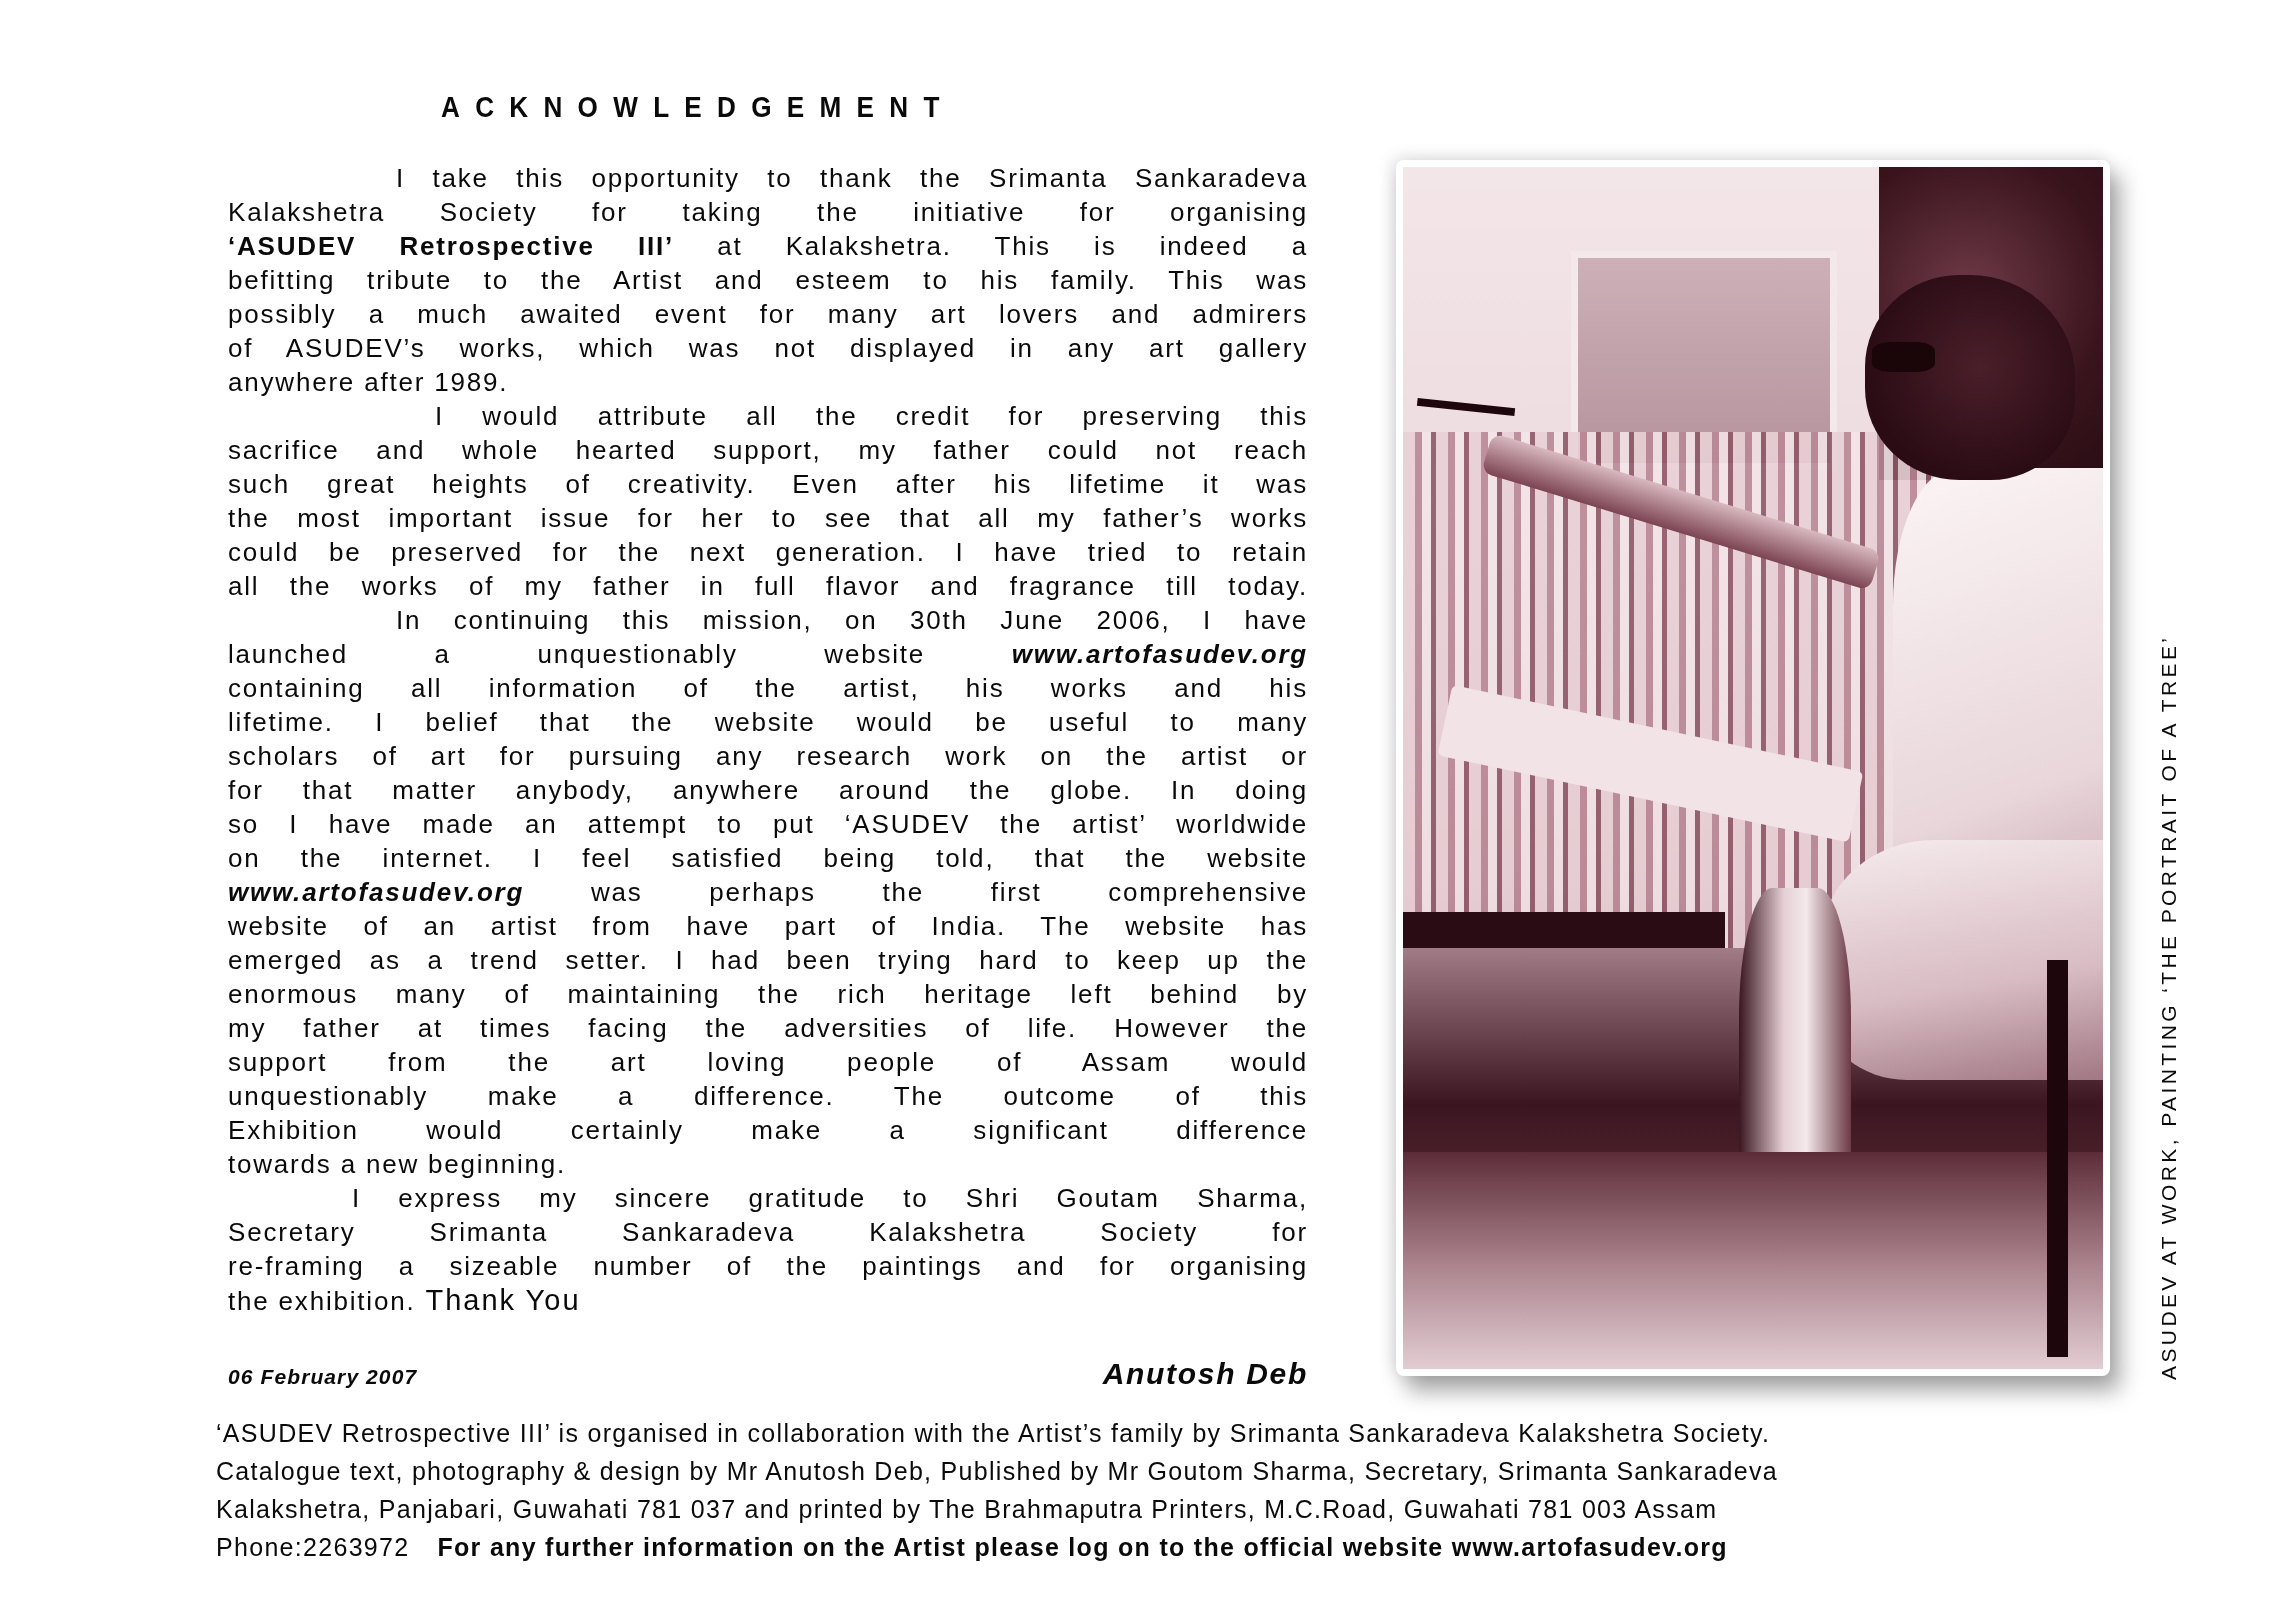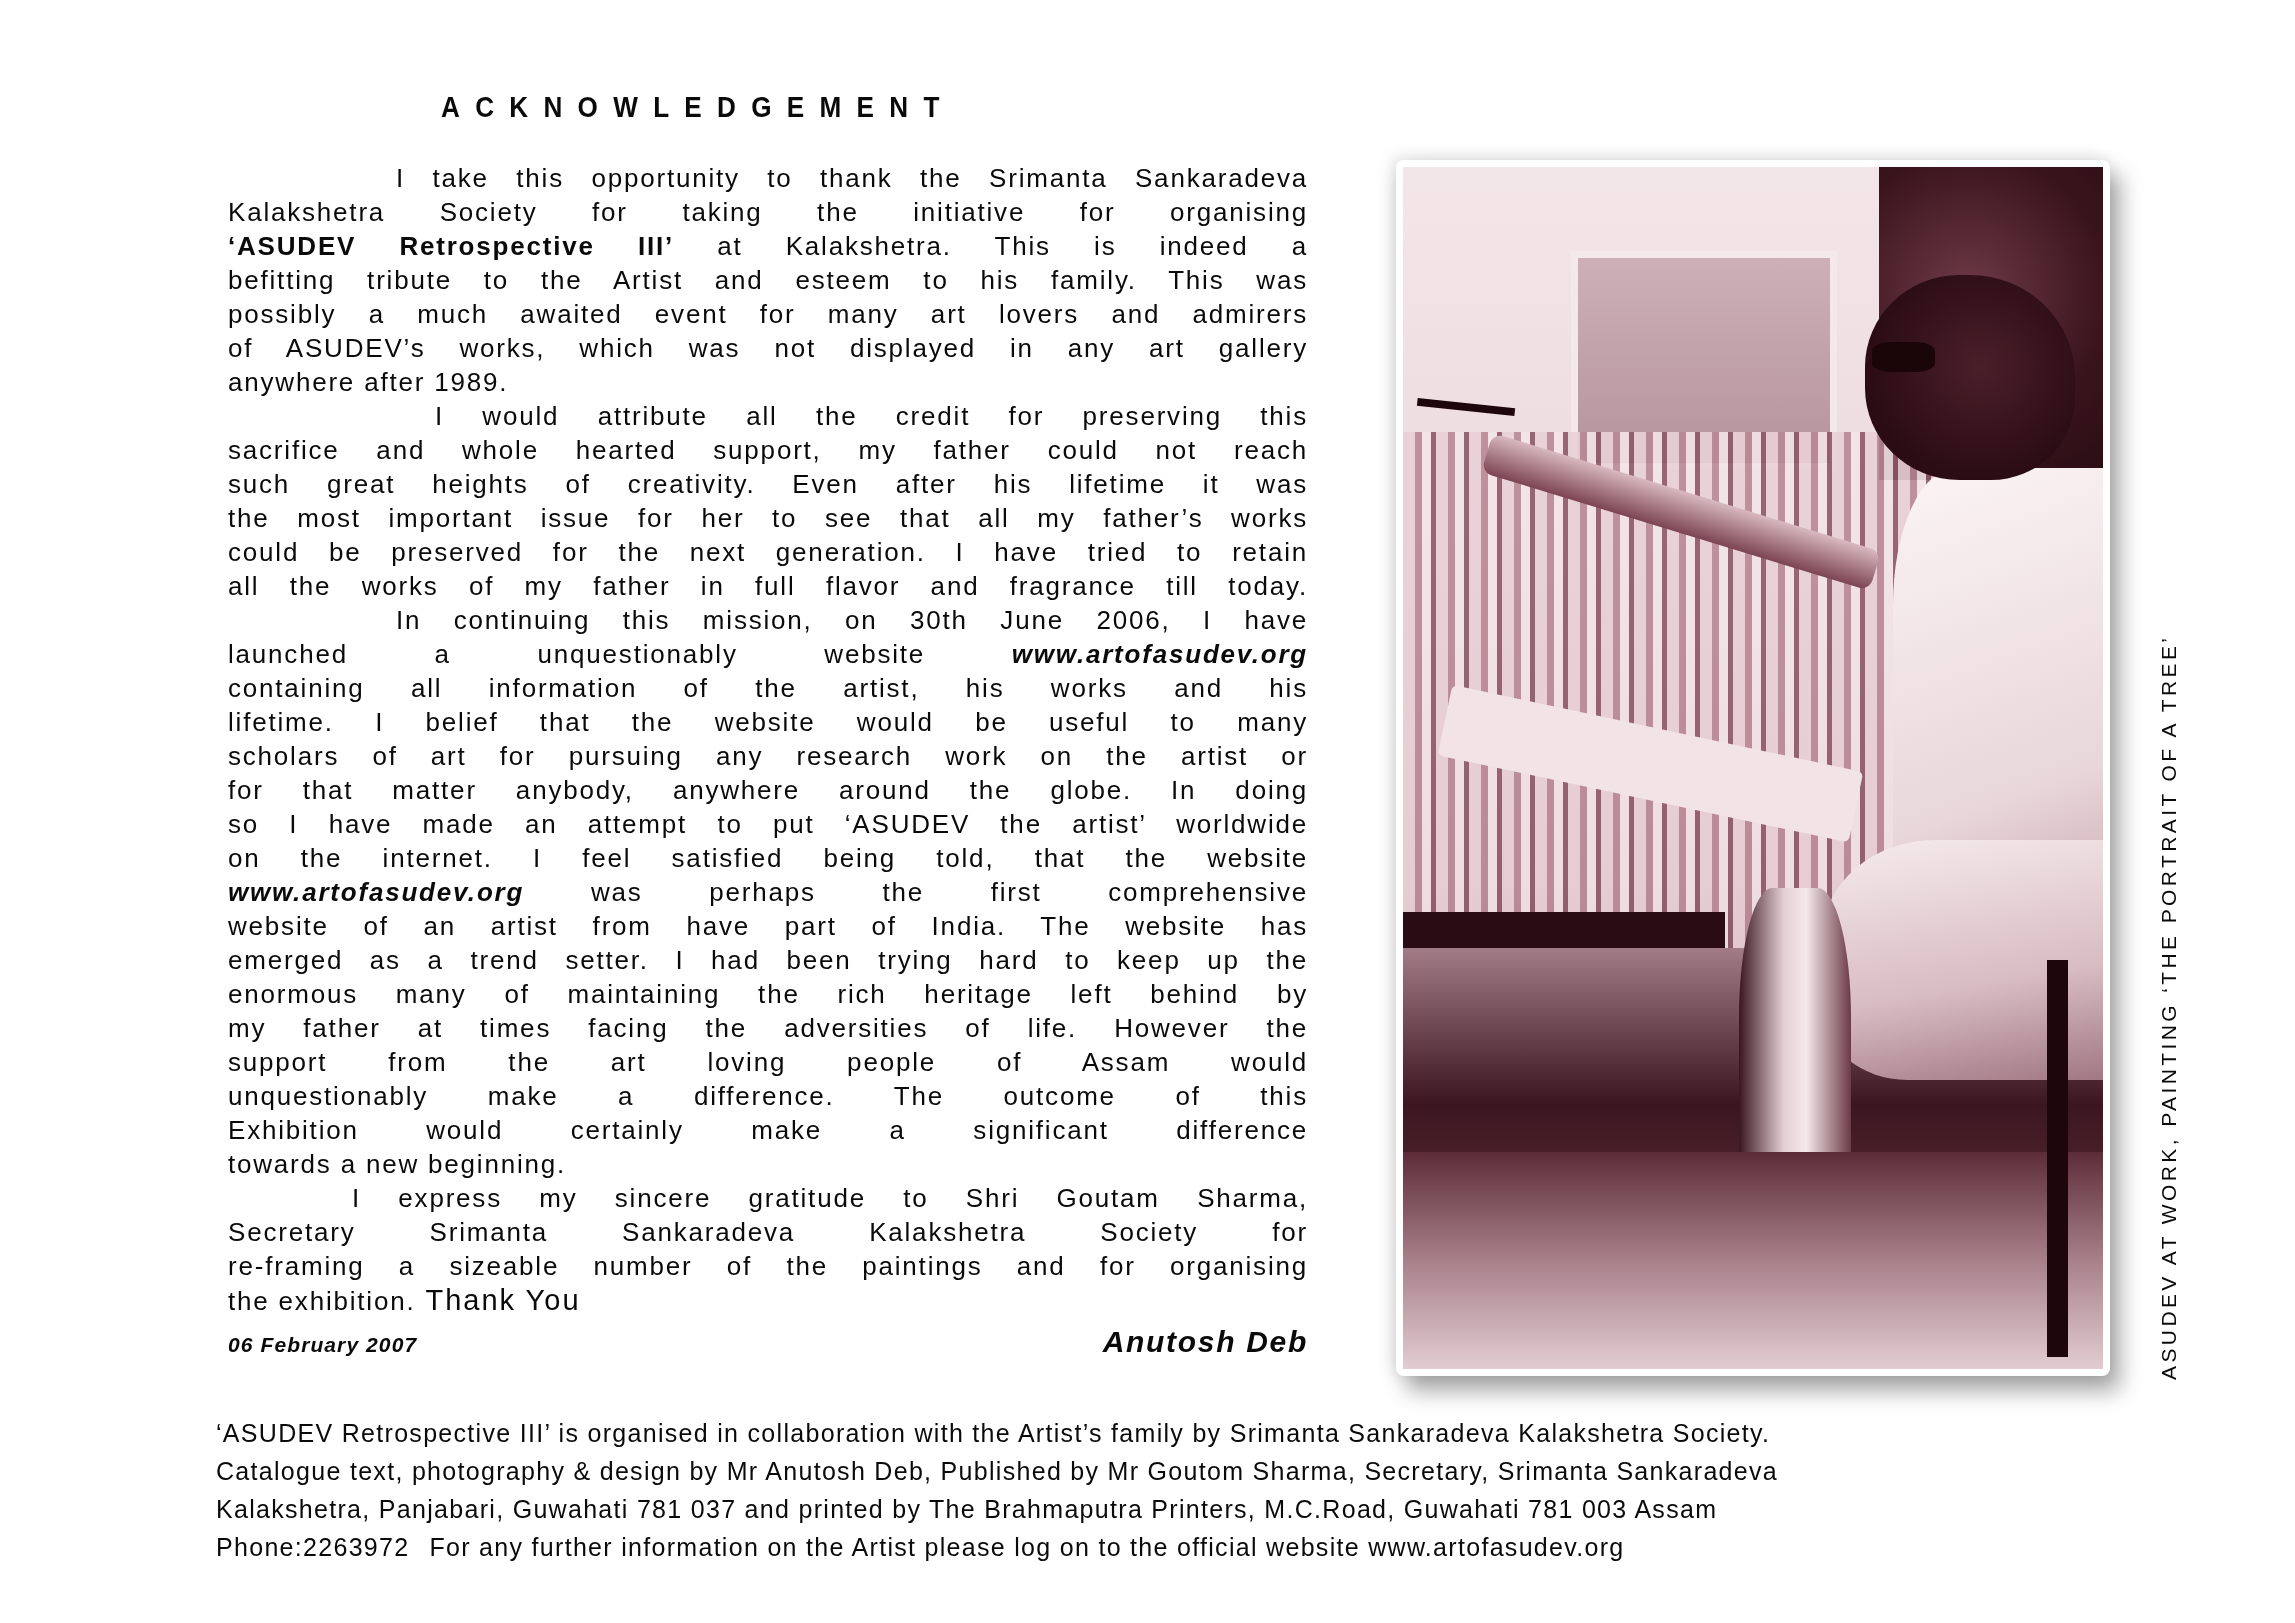--- a/index.html
+++ b/index.html
@@ -14,21 +14,21 @@
           white-space: nowrap; overflow: visible; }
   .line.justify { text-align: justify; text-align-last: justify; white-space: normal; height: 34px; overflow: hidden; }
   .line.indent1 { padding-left: 168px; }
   .line.indent2 { padding-left: 207px; }
   .line.indent3 { padding-left: 168px; }
   .line.indent4 { padding-left: 124px; }
   .b { font-weight: 700; }
   .bi { font-weight: 700; font-style: italic; }
   .thanks { font-size: 29px; letter-spacing: 2px; margin-left: 10px; }
 
-  .sign-row { position: absolute; left: 228px; top: 1322px; width: 1080px; height: 39px; }
+  .sign-row { position: absolute; left: 228px; top: 1354px; width: 1080px; height: 39px; }
   .date { position: absolute; left: 0; bottom: 4.5px; font-size: 21px; font-weight: 700; font-style: italic; letter-spacing: 1.1px; }
   .signature { position: absolute; right: 0; bottom: 2.2px; font-size: 30px; font-weight: 700; font-style: italic; letter-spacing: 1.7px; }
 
   .photo-frame { position: absolute; left: 1396px; top: 160px; width: 714px; height: 1216px;
                  background: #ffffff; border-radius: 7.8px;
                  box-shadow: 10px 14.6px 22.4px rgba(0,0,0,0.35), -3.4px -2.2px 15.7px rgba(0,0,0,0.12); }
   .photo { position: absolute; left: 7.3px; top: 7.3px; right: 7.3px; bottom: 7.3px; overflow: hidden;
            background: #e9d7db; }
   .photo > div { position: absolute; }
   .ph-wall { left: 0; top: 0; width: 100%; height: 100%;
@@ -48,21 +48,21 @@
   .ph-legs { left: 48%; top: 60%; width: 16%; height: 36%; background: linear-gradient(90deg,#3a1620,#e5cfd4 40%,#f4e9eb 60%,#6c3a46); border-radius: 30% 30% 10% 10%; }
   .ph-dhoti { left: 60%; top: 56%; width: 40%; height: 20%; background: linear-gradient(170deg,#f6eced,#d8bcc3 60%,#a17884); border-radius: 40% 0 0 30%; }
   .ph-ground { left: 0; top: 82%; width: 100%; height: 18%; background: linear-gradient(180deg,#5c2d38,#a8808a 50%,#e2cdd2); }
   .ph-chair { left: 92%; top: 66%; width: 3%; height: 33%; background: #1e070c; }
 
   .caption { position: absolute; left: 2158px; top: 1380px; transform: rotate(-90deg); transform-origin: left top;
              font-size: 21px; letter-spacing: 3.4px; white-space: nowrap; line-height: 22.4px; width: 741px; }
 
   .footer { position: absolute; left: 216px; top: 1414px; width: 1974px; }
   .footer .fline { height: 38px; line-height: 38px; font-size: 25px; letter-spacing: 1.3px; white-space: nowrap; }
-  .footer .fb { font-weight: 400; margin-left: 20px; }
+  .footer .fb { font-weight: 700; margin-left: 28px; }
 </style>
 </head>
 <body>
 
 <div class="heading">ACKNOWLEDGEMENT</div>
 
 <div class="body-text">
 
   <div>
     <span class="line justify indent1">I take this opportunity to thank the Srimanta Sankaradeva</span>

